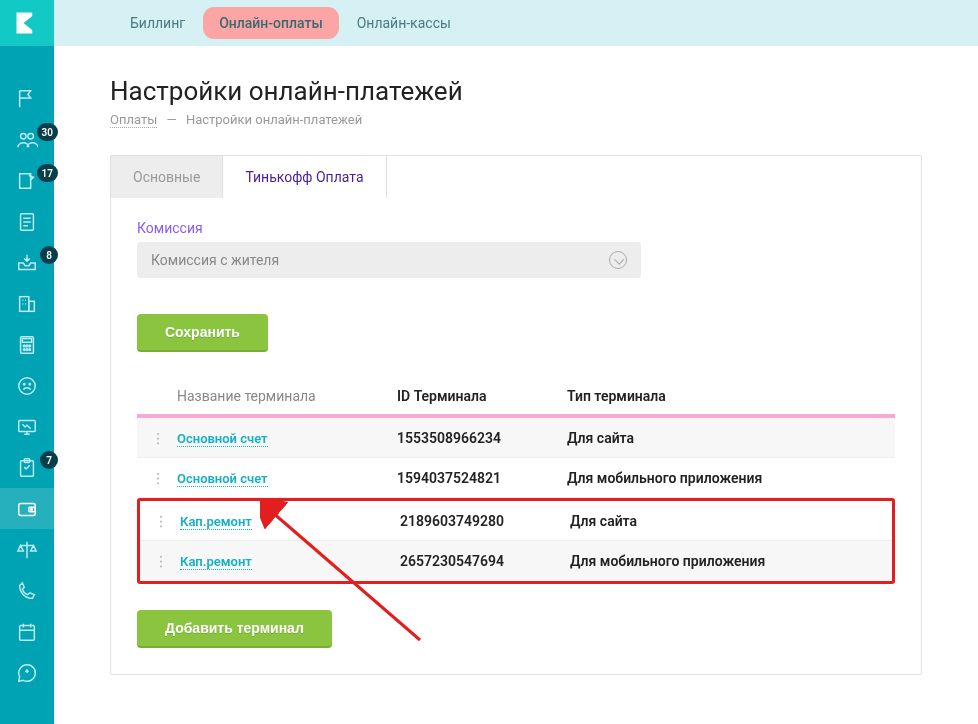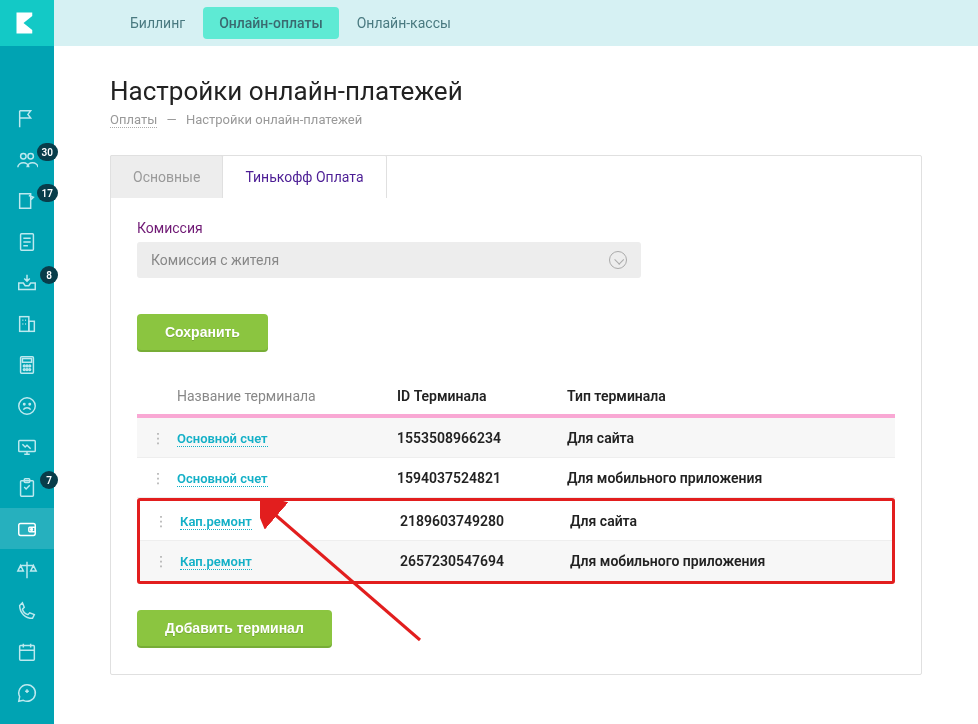--- a/index.html
+++ b/index.html
@@ -2,47 +2,47 @@
 <html><head>
 <meta charset="utf-8">
 <style>
 * { margin:0; padding:0; box-sizing:border-box; }
 body { font-family:-apple-system,BlinkMacSystemFont,"Segoe UI",Roboto,sans-serif; font-size:14px; color:#333; background:#fff; width:978px; height:724px; overflow:hidden; position:relative; }
 
 
 .sidebar { position:absolute; left:0; top:0; width:54px; height:724px; background:#00a3b3; z-index:10; }
 .logo { width:54px; height:46px; background:#13c9c6; display:flex; align-items:center; justify-content:center; }
 .logo svg { width:28px; height:28px; }
-.navlist { list-style:none; padding-top:32px;margin-top:20px; }
+.navlist { list-style:none; padding-top:32px; }
 .navlist li { position:relative; width:54px; height:41px; display:flex; align-items:center; justify-content:center; cursor:pointer; }
 .navlist li.active { background:rgba(255,255,255,0.15); }
 .navlist li svg { width:22px; height:22px; stroke:#bde9ef; fill:none; stroke-width:1.6; }
 .navlist li.active svg { stroke:#fff; }
 .badge { position:absolute; top:4px; right:-4px; min-width:18px; height:18px; border-radius:9px; background:#083d4a; color:#fff; font-size:10px; font-weight:600; display:flex; align-items:center; justify-content:center; padding:0 5px; z-index:20; }
 
 
 .topbar { position:absolute; left:54px; top:0; right:0; height:46px; background:#d6f1f3; display:flex; align-items:center; padding-left:60px; gap:2px; }
 .toptab { padding:8px 16px; border-radius:4px; color:#4a7a80; font-size:14px; cursor:pointer; }
-.toptab.selected { background:#5eead4; color:#3a6a70; font-weight:500; }
+.toptab.selected { background:#fca5a5; color:#3a6a70; font-weight:500;border-radius:11px; }
 
 
 .main { position:absolute; left:54px; top:46px; right:0; bottom:0; padding:30px 56px; overflow:auto; }
 h1 { font-size:26px; font-weight:400; color:#222; margin-bottom:6px; }
 .breadcrumb { font-size:13px; color:#999; margin-bottom:28px; }
 .breadcrumb a { color:#999; text-decoration:none; border-bottom:1px dotted #aaa; }
 .breadcrumb .sep { margin:0 6px; }
 
 .card { border:1px solid #e0e0e0; border-radius:2px; position:relative; padding-top:44px; }
 .subtabs { position:absolute; top:-1px; left:-1px; display:flex; }
 .subtab { padding:13px 22px; border:1px solid #e0e0e0; border-bottom:none; background:#ededed; color:#9a9a9a; font-size:14px; cursor:pointer; margin-right:-1px; border-radius:2px 2px 0 0; }
 .subtab.selected { background:#fff; color:#4c1d95; position:relative; }
 .subtab.selected::after{content:"";position:absolute;left:0;right:0;bottom:-1px;height:2px;background:#fff;}
 
 .cardbody { padding:20px 26px 28px 26px; }
-.fieldlabel { font-size:14px; color:#701a75; margin-bottom:6px; }
+.fieldlabel { font-size:14px; color:#8b5cf6; margin-bottom:6px; }
 .select { width:504px; height:36px; background:#ededed; border-radius:3px; display:flex; align-items:center; justify-content:space-between; padding:0 14px; color:#888; font-size:14px; margin-bottom:36px; cursor:pointer; }
 .select .chev { width:18px; height:18px; border:1.5px solid #aaa; border-radius:50%; display:flex; align-items:center; justify-content:center; }
 .select .chev::after{content:"";width:6px;height:6px;border-right:1.5px solid #aaa;border-bottom:1.5px solid #aaa;transform:rotate(45deg) translateY(-1px);}
 .btn { display:inline-block; background:#8bc540; color:#fff; font-weight:700; font-size:14px; padding:10px 28px; border:none; border-radius:4px; cursor:pointer; text-shadow:0 1px 0 rgba(0,0,0,0.15); box-shadow:0 2px 0 #77ad36; }
 
 .table { width:100%; margin-top:28px; }
 .trow { display:flex; align-items:center; height:40px; border-bottom:1px solid #eee; font-size:14px; }
 .trow.header { color:#888; border-bottom:4px solid #f9a8d4; }
 .trow:not(.header):nth-child(even){ background:#f7f7f7; }
 .cell-handle { width:40px; display:flex; justify-content:center; color:#aaa; cursor:move; }

